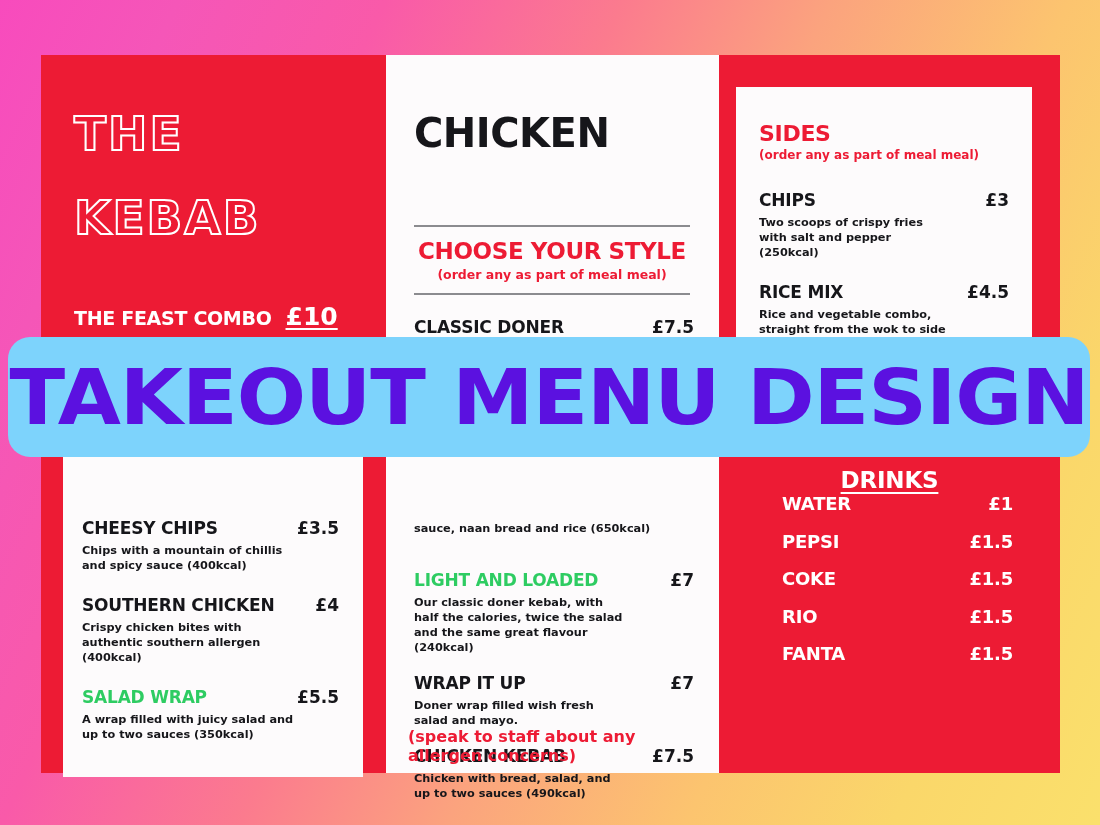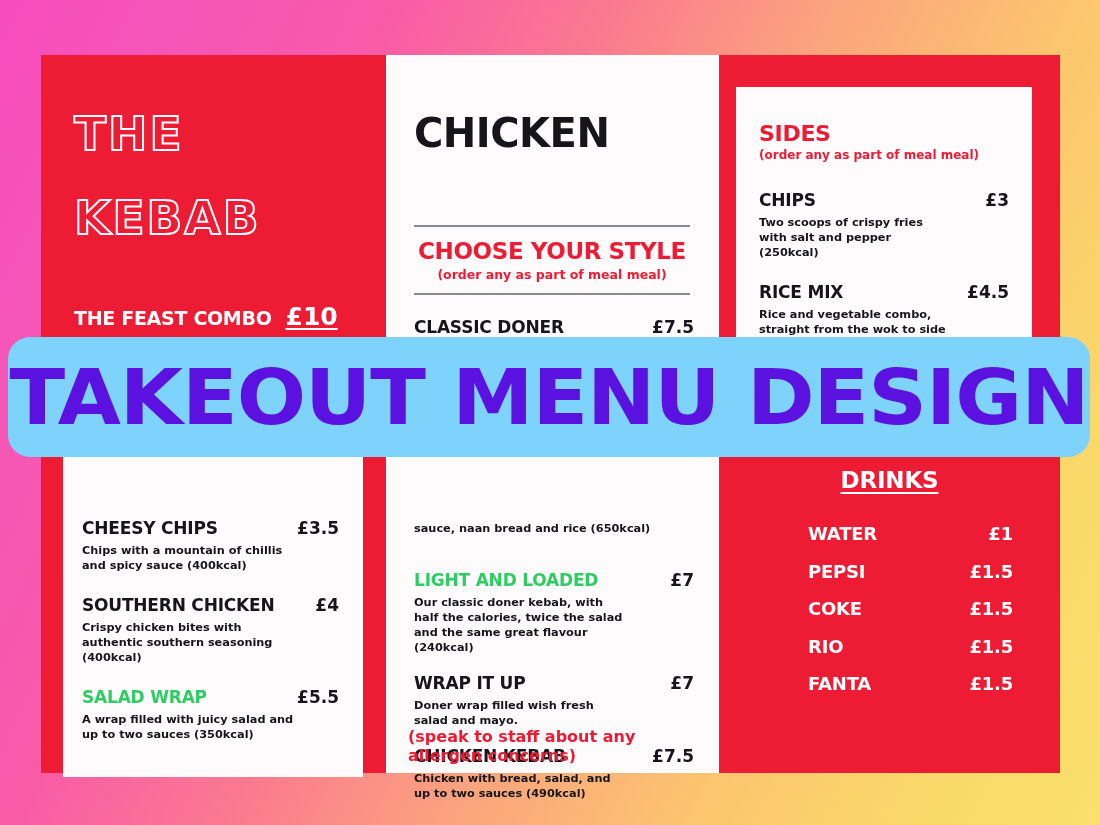--- a/index.html
+++ b/index.html
@@ -143,21 +143,21 @@
   .sides-items .item-desc { max-width:195px; }
 
   .drinks-wrap { position:absolute; left:0; top:412px; width:341px; }
   .drinks-title {
     text-align:center;
     font-family:"DejaVu Sans", sans-serif;
     font-weight:bold; font-size:23px; color:#fff;
     text-decoration:underline; text-underline-offset:4px;
     letter-spacing:-0.2px;
   }
-  .drinks-list { margin-top:30px; padding:0 47px 0 89px; }
+  .drinks-list { padding:0 47px 0 63px; }
   .drink-row {
     display:flex; justify-content:space-between; align-items:baseline;
     margin-bottom:16.5px;
   }
   .drink-name, .drink-price {
     font-family:"DejaVu Sans", sans-serif;
     font-weight:bold; font-size:18px; color:#fff;
     letter-spacing:-0.2px;
   }
 
@@ -208,21 +208,21 @@
             <span class="item-price" style="margin-right:24px;">£3.5</span>
           </div>
           <div class="item-desc">Chips with a mountain of chillis and spicy sauce (400kcal)</div>
         </div>
 
         <div class="item" style="margin-bottom:22px;">
           <div class="item-head">
             <span class="item-name">SOUTHERN CHICKEN</span>
             <span class="item-price" style="margin-right:24px;">£4</span>
           </div>
-          <div class="item-desc">Crispy chicken bites with authentic southern seasoning (400kcal)</div>
+          <div class="item-desc">Crispy chicken bites with authentic southern allergen (400kcal)</div>
         </div>
 
         <div class="item">
           <div class="item-head">
             <span class="item-name green">SALAD WRAP</span>
             <span class="item-price" style="margin-right:24px;">£5.5</span>
           </div>
           <div class="item-desc">A wrap filled with juicy salad and up to two sauces (350kcal)</div>
         </div>
 

